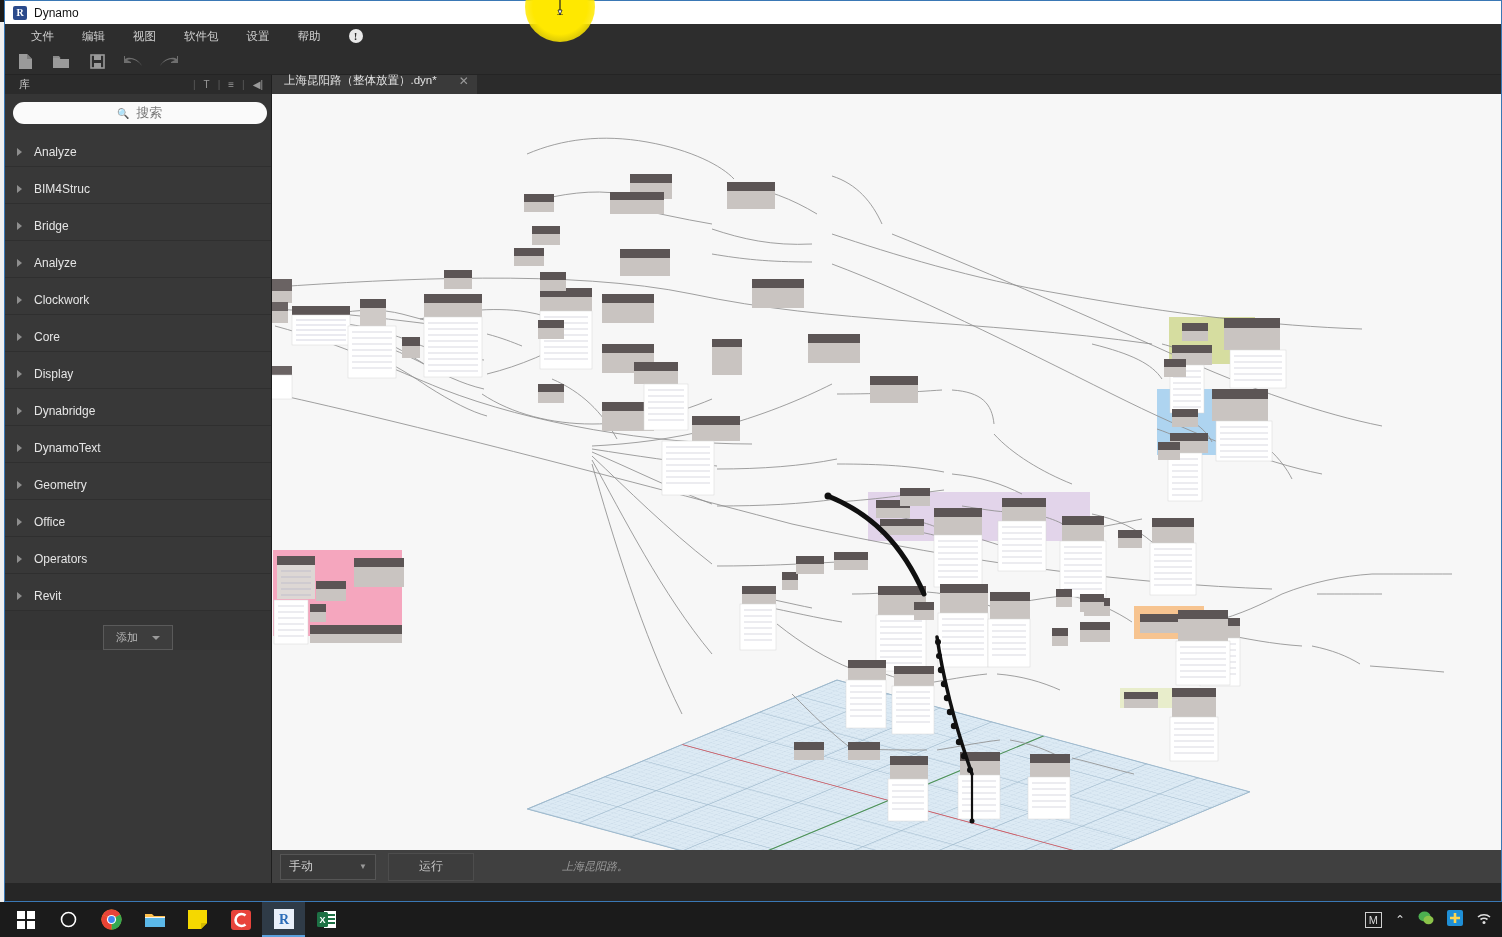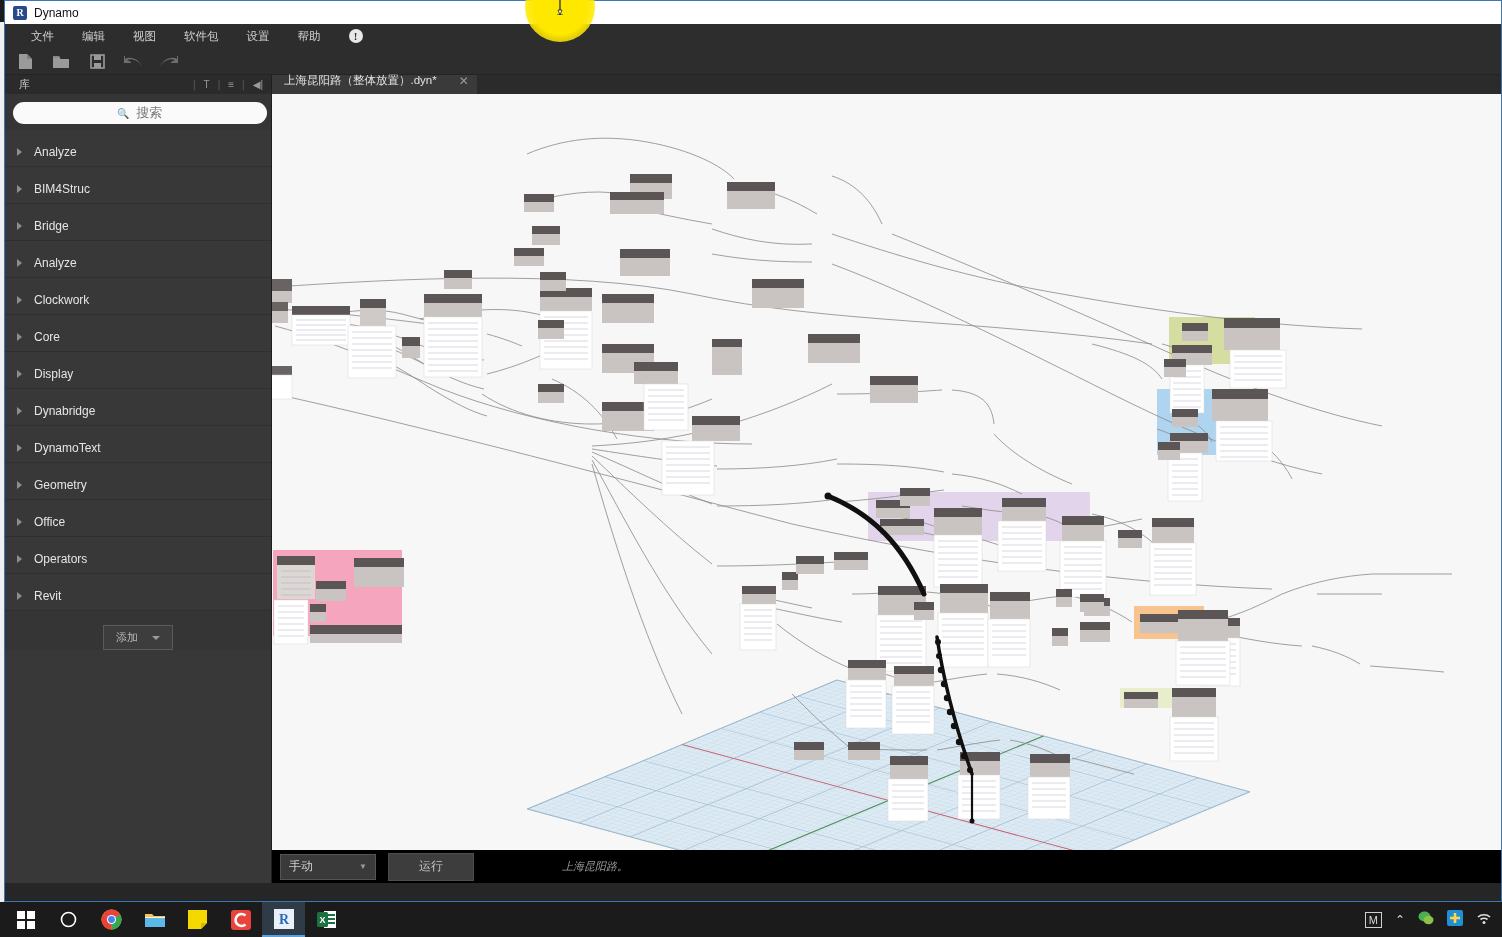--- a/index.html
+++ b/index.html
@@ -113,21 +113,21 @@
   .tab-label{font-size:11.5px;color:#e2e2e2;}
   .tab-close{color:#9a9a9a;font-size:12px;line-height:1;}
   .canvas{
     position:absolute;left:0;top:19px;right:0;bottom:33px;
     background:#f7f7f7;overflow:hidden;
   }
   .canvas svg{position:absolute;left:0;top:0;}
 
   
   .runbar{
-    position:absolute;left:0;right:0;bottom:0;height:33px;background:#000000;
+    position:absolute;left:0;right:0;bottom:0;height:33px;background:#404040;
     display:flex;align-items:center;
   }
   .run-select{
     margin-left:8px;width:96px;height:26px;background:#3a3a3a;border:1px solid #555;
     display:flex;align-items:center;justify-content:space-between;padding:0 8px;
     color:#cfcfcf;font-size:12px;
   }
   .run-btn{
     margin-left:12px;width:86px;height:28px;background:#3d3d3d;border:1px solid #4d4d4d;
     display:flex;align-items:center;justify-content:center;color:#c6c6c6;font-size:12px;

